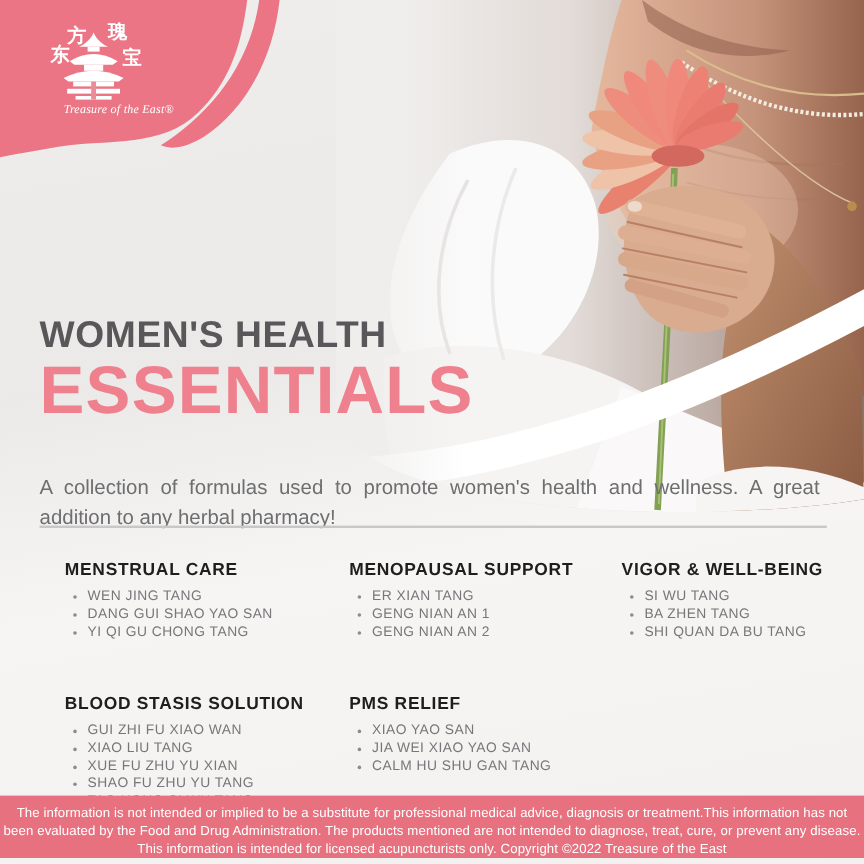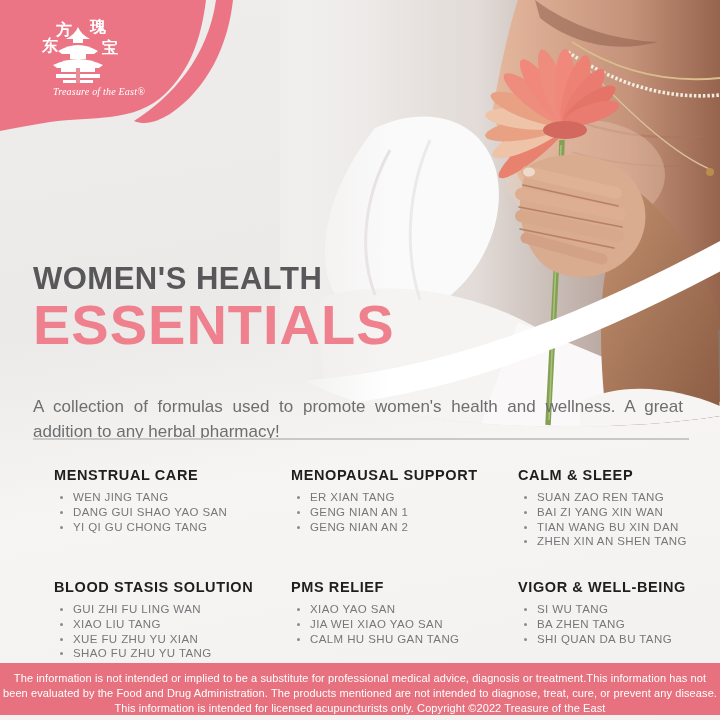--- a/index.html
+++ b/index.html
@@ -185,21 +185,21 @@
         <h3>MENSTRUAL CARE</h3>
         <ul>
           <li>WEN JING TANG</li>
           <li>DANG GUI SHAO YAO SAN</li>
           <li>YI QI GU CHONG TANG</li>
         </ul>
       </div>
       <div class="section">
         <h3>BLOOD STASIS SOLUTION</h3>
         <ul>
-          <li>GUI ZHI FU LING WAN</li>
+          <li>GUI ZHI FU XIAO WAN</li>
           <li>XIAO LIU TANG</li>
           <li>XUE FU ZHU YU XIAN</li>
           <li>SHAO FU ZHU YU TANG</li>
           <li>TAO HONG SI WU TANG</li>
         </ul>
       </div>
     </div>
     <div class="col">
       <div class="section">
         <h3>MENOPAUSAL SUPPORT</h3>
@@ -213,29 +213,20 @@
         <h3>PMS RELIEF</h3>
         <ul>
           <li>XIAO YAO SAN</li>
           <li>JIA WEI XIAO YAO SAN</li>
           <li>CALM HU SHU GAN TANG</li>
         </ul>
       </div>
     </div>
     <div class="col">
       <div class="section">
-        <h3>CALM &amp; SLEEP</h3>
-        <ul>
-          <li>SUAN ZAO REN TANG</li>
-          <li>BAI ZI YANG XIN WAN</li>
-          <li>TIAN WANG BU XIN DAN</li>
-          <li>ZHEN XIN AN SHEN TANG</li>
-        </ul>
-      </div>
-      <div class="section">
         <h3>VIGOR &amp; WELL-BEING</h3>
         <ul>
           <li>SI WU TANG</li>
           <li>BA ZHEN TANG</li>
           <li>SHI QUAN DA BU TANG</li>
         </ul>
       </div>
     </div>
   </div>
 

